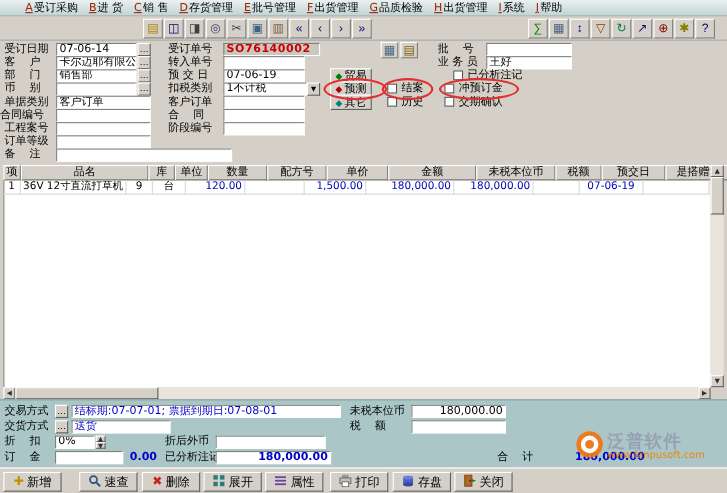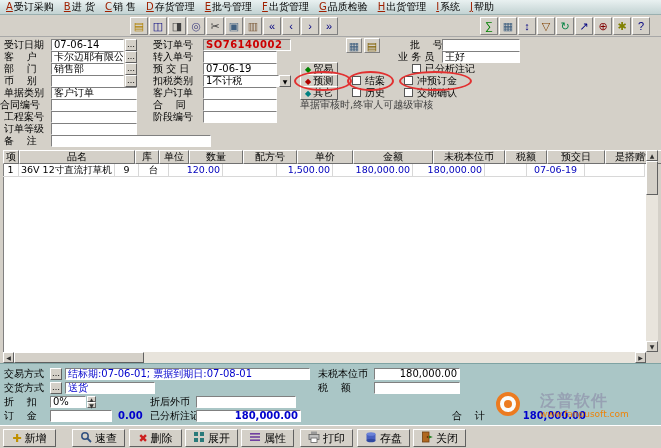--- a/index.html
+++ b/index.html
@@ -1,21 +1,21 @@
 <!DOCTYPE html>
 <html><head>
 <meta charset="utf-8">
 <style>
   *{margin:0;padding:0;box-sizing:border-box}
   html,body{width:661px;height:448px}
   body{font-family:"DejaVu Sans","Liberation Sans",sans-serif;background:#d4d0c8}
   #app{position:relative;width:661px;height:448px;background:#d4d0c8;overflow:hidden;font-size:11px;color:#000}
   .abs{position:absolute}
   
-  .menubar{left:0;top:0;width:661px;height:15px;background:linear-gradient(#e9f1f1,#c3d3d3);border-bottom:1px solid #9ab0b0;display:flex;align-items:center;padding-left:1px}
+  .menubar{left:0;top:0;width:661px;height:15px;background:linear-gradient(#e9f1f1,#c3d3d3);border-bottom:1px solid #9ab0b0;display:flex;align-items:center;padding-left:18px}
   .mitem{padding:0 5px;font-size:10px;white-space:pre;cursor:default}
   .mhot{color:#a02000;text-decoration:underline;margin-right:1px}
   
   .toolbar{left:0;top:15px;width:661px;height:22px;background:#d4d0c8;border-bottom:1px solid #a8a8a8}
   .combo{position:absolute;left:3px;top:2px;width:122px;height:18px;background:#fff;border:1px solid;border-color:#808080 #fff #fff #808080;display:flex;align-items:center}
   .combo .txt{flex:1;padding-left:3px;font-size:11px}
   .dd{width:15px;height:14px;background:#d4d0c8;border:1px solid;border-color:#fff #505050 #505050 #fff;font-size:7px;text-align:center;line-height:13px;margin-right:1px}
   .tbtn{position:absolute;top:2px;width:18px;height:18px;background:#d4d0c8;border:1px solid;border-color:#fff #808080 #808080 #fff;font-size:11px;text-align:center;line-height:15px;cursor:pointer}
   
   .lbl{position:absolute;font-size:10px;line-height:12px;white-space:pre}
@@ -39,21 +39,21 @@
   .strack{position:absolute;background:#e8e4dc}
   .sthumb{position:absolute;background:#d4d0c8;border:1px solid;border-color:#fff #606060 #606060 #fff}
   
   .summary{position:absolute;left:0;top:363px;width:661px;height:62px;background:#aac6c6;border-top:1px solid #7fa3a3}
   .blue{color:#0000cc}
   
   .btnbar{position:absolute;left:0;top:425px;width:661px;height:23px;background:#d4d0c8;border-top:1px solid #fff}
   .bbtn{position:absolute;top:3px;width:53px;height:18px;background:#d4d0c8;border:1px solid;border-color:#fff #606060 #606060 #fff;display:flex;align-items:center;justify-content:center;gap:3px;font-size:11px;cursor:pointer}
   .gico{font-size:11px;line-height:11px}
   
-  .wm{position:absolute;left:496px;top:392px;width:136px;height:33px;display:flex;align-items:flex-start;gap:20px;opacity:.95}
+  .wm{position:absolute;left:524px;top:392px;width:136px;height:33px;display:flex;align-items:flex-start;gap:4px;opacity:.95}
   .wmlogo{width:24px;height:24px;border-radius:50%;border:4px solid #f07818;background:#fff;position:relative}
   .wmlogo::after{content:"";position:absolute;left:4px;top:4px;width:8px;height:8px;border-radius:50%;background:#f07818}
   .wmtxt .brand{font-size:16px;font-weight:bold;color:#96a0b2;line-height:17px;letter-spacing:1px}
   .wmtxt .url{font-size:9px;color:#f08000;line-height:10px}
 </style>
 </head>
 <body>
 
 <div id="app">
 
@@ -93,21 +93,21 @@
     <button class="tbtn" style="left:632px;color:#000080">?</button>
   </div>
 
   <div class="lbl" style="left:4px;top:39px">受订日期</div>
   <div class="fld" style="left:51px;top:39px;width:73px">07-06-14</div>
   <div class="brs" style="left:125px;top:39px">…</div>
   <div class="lbl" style="left:153px;top:39px">受订单号</div>
   <div class="fld so" style="left:203px;top:39px;width:88px">SO76140002</div>
   <button class="tbtn" style="left:346px;top:38px;width:16px;height:15px;line-height:12px;color:#406080">▦</button>
   <button class="tbtn" style="left:364px;top:38px;width:16px;height:15px;line-height:12px;color:#806000">▤</button>
-  <div class="lbl" style="left:410px;top:39px">批    号</div>
+  <div class="lbl" style="left:398px;top:39px">批    号</div>
   <div class="fld" style="left:442px;top:39px;width:78px"></div>
 
   <div class="lbl" style="left:4px;top:51px">客    户</div>
   <div class="fld" style="left:51px;top:51px;width:73px">卡尔迈耶有限公司</div>
   <div class="brs" style="left:125px;top:51px">…</div>
   <div class="lbl" style="left:153px;top:51px">转入单号</div>
   <div class="fld" style="left:203px;top:51px;width:74px"></div>
   <div class="lbl" style="left:398px;top:51px">业 务 员</div>
   <div class="fld" style="left:442px;top:51px;width:78px">王好</div>
 
@@ -148,21 +148,20 @@
     </button>
   <span class="chk" style="left:352px;top:88px"></span>
   <div class="lbl" style="left:365px;top:87px">历史</div>
   <span class="chk" style="left:404px;top:88px"></span>
   <div class="lbl" style="left:417px;top:87px">交期确认</div>
 
   <div class="lbl" style="left:0;top:99px">合同编号</div>
   <div class="fld" style="left:51px;top:99px;width:86px"></div>
   <div class="lbl" style="left:153px;top:99px">合    同</div>
   <div class="fld" style="left:203px;top:99px;width:74px"></div>
-  <div class="lbl" style="left:300px;top:99px;color:#404040">单据审核时,终审人可越级审核</div>
 
   <div class="lbl" style="left:4px;top:111px">工程案号</div>
   <div class="fld" style="left:51px;top:111px;width:86px"></div>
   <div class="lbl" style="left:153px;top:111px">阶段编号</div>
   <div class="fld" style="left:203px;top:111px;width:74px"></div>
 
   <div class="lbl" style="left:4px;top:123px">订单等级</div>
   <div class="fld" style="left:51px;top:123px;width:86px"></div>
 
   <div class="lbl" style="left:4px;top:135px">备    注</div>
@@ -208,21 +207,21 @@
   <div class="sbtn" style="left:646px;top:341px;width:12px;height:11px">▼</div>
 
   <div class="strack" style="left:3px;top:352px;width:643px;height:11px"></div>
   <div class="sbtn" style="left:3px;top:352px;width:11px;height:11px">◀</div>
   <div class="sthumb" style="left:14px;top:352px;width:130px;height:11px"></div>
   <div class="sbtn" style="left:635px;top:352px;width:11px;height:11px">▶</div>
 
   <div class="summary">
     <div class="lbl" style="left:4px;top:4px">交易方式</div>
     <div class="brs" style="left:50px;top:4px">…</div>
-    <div class="fld blue" style="left:65px;top:4px;width:245px">结标期:07-06-01; 票据到期日:07-08-01</div>
+    <div class="fld blue" style="left:65px;top:4px;width:245px">结标期:07-07-01; 票据到期日:07-08-01</div>
     <div class="lbl" style="left:318px;top:4px">未税本位币</div>
     <div class="fld tr" style="left:374px;top:4px;width:86px">180,000.00</div>
     <div class="lbl" style="left:4px;top:18px">交货方式</div>
     <div class="brs" style="left:50px;top:18px">…</div>
     <div class="fld blue" style="left:65px;top:18px;width:90px">送货</div>
     <div class="lbl" style="left:318px;top:18px">税    额</div>
     <div class="fld tr" style="left:374px;top:18px;width:86px"></div>
     <div class="lbl" style="left:4px;top:32px">折    扣</div>
     <div class="fld" style="left:50px;top:32px;width:36px">0%</div>
     <div class="sbtn" style="left:87px;top:32px;width:9px;height:6px;line-height:5px">▲</div>

